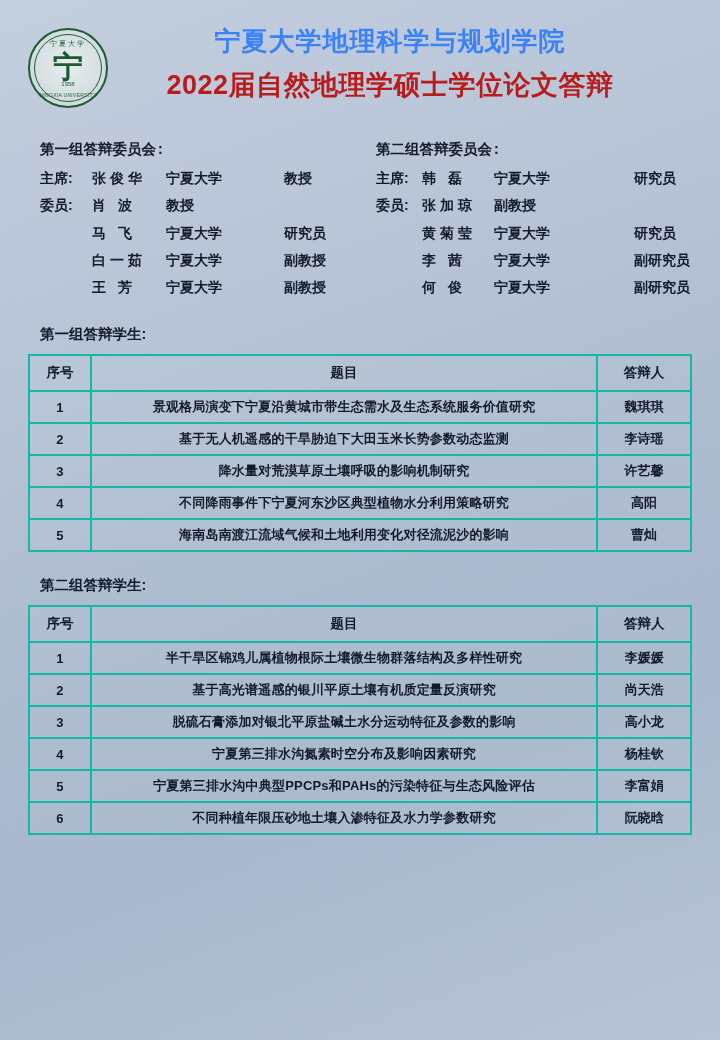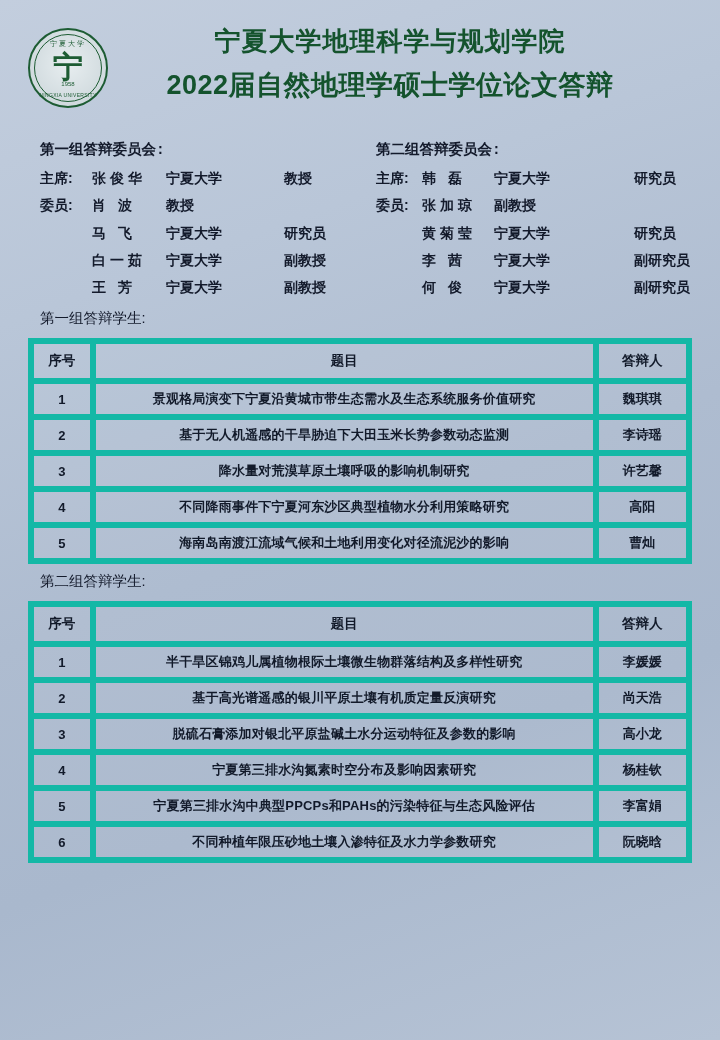--- a/index.html
+++ b/index.html
@@ -91,28 +91,28 @@
     letter-spacing: 0.3px;
   }
   .title-block {
     padding-left: 60px;
     text-align: center;
   }
   .title-line1 {
     font-size: 26px;
     font-weight: bold;
     letter-spacing: 1px;
-    color: #14532d;
+    color: #3b82f6;
     line-height: 1.5;
   }
   .title-line2 {
     font-size: 27px;
     font-weight: bold;
     letter-spacing: 0.5px;
-    color: #14532d;
+    color: #b91c1c;
     line-height: 1.5;
     margin-top: 4px;
   }
 
   
   .meta {
     margin-top: 22px;
     padding-left: 22px;
     font-size: 14.5px;
     font-weight: bold;
@@ -171,34 +171,34 @@
   }
   .m-title {
     flex: 1 1 auto;
   }
   .committee.right .m-role { width: 46px; flex: 0 0 46px; }
   .committee.right .m-name { width: 72px; flex: 0 0 72px; letter-spacing: 4px; }
   .committee.right .m-org { width: 140px; flex: 0 0 140px; }
 
   
   .group-heading {
-    margin-top: 8px;
+    margin-top: 24px;
     padding-left: 22px;
     font-size: 14.5px;
-    font-weight: normal;
+    font-weight: bold;
   }
   table.defense {
     margin: 10px auto 0 auto;
     width: 664px;
     border-collapse: collapse;
     background: rgba(255,255,255,0.04);
   }
   table.defense th,
   table.defense td {
-    border: 6px solid #14b8a6;
+    border: 2px solid #14b8a6;
     font-size: 13px;
     font-weight: bold;
     text-align: center;
     color: #121a2a;
     padding: 6px 2px;
     height: 18px;
   }
   table.defense th {
     font-size: 13.5px;
     padding: 8px 2px;

